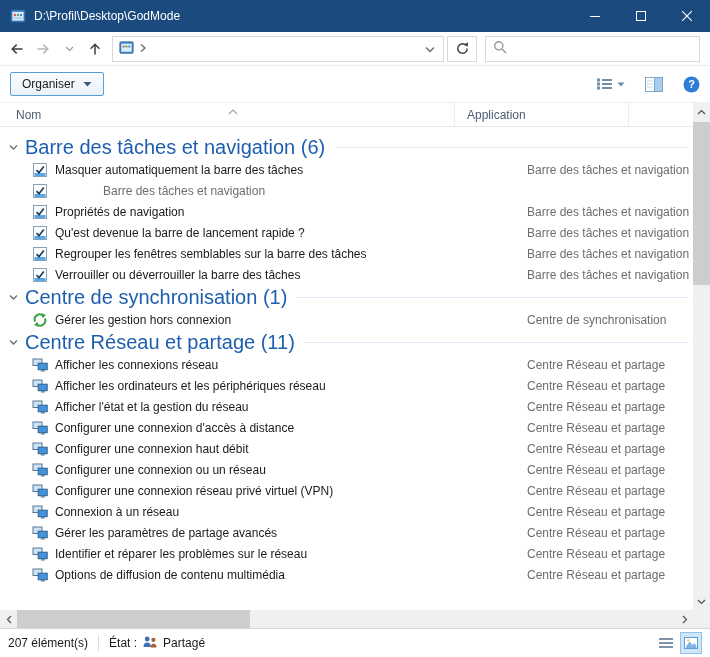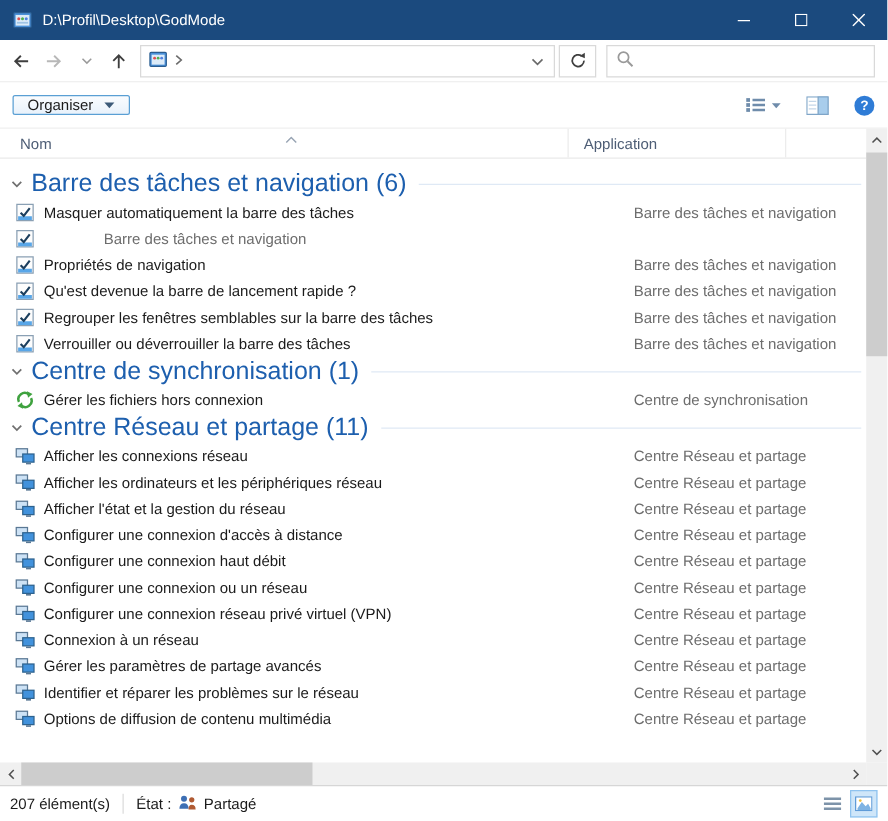--- a/index.html
+++ b/index.html
@@ -22,40 +22,40 @@
   .navbar { flex:0 0 34px; background:#fff; display:flex; align-items:center; padding:0 10px 0 4px; border-bottom:1px solid #ececec; }
   .nav-btn { width:26px; height:26px; display:flex; align-items:center; justify-content:center; flex:none; }
   .addressbar { height:26px; width:332px; border:1px solid #d9d9d9; background:#fff; display:flex; align-items:center; padding:0 6px; gap:5px; margin-left:4px; flex:none; }
   .addr-caret { margin-left:auto; padding:0 2px; }
   .refresh-btn { width:30px; height:26px; border:1px solid #d9d9d9; display:flex; align-items:center; justify-content:center; margin-left:3px; flex:none; }
   .searchbox { flex:1; height:26px; border:1px solid #d9d9d9; margin-left:8px; display:flex; align-items:center; padding:0 7px; gap:7px; }
   .searchbox input { border:none; outline:none; flex:1; font:inherit; min-width:0; background:transparent; }
 
   
   .commandbar { flex:0 0 37px; background:#fff; display:flex; align-items:center; padding:0 10px; border-bottom:1px solid #f0f0f0; }
-  .organiser-btn { height:16px; display:flex; align-items:center; gap:8px; padding:0 11px; border:1px solid #5a9fd4; border-radius:2px; background:linear-gradient(#fafcfe,#e9f2fb); }
+  .organiser-btn { height:24px; display:flex; align-items:center; gap:8px; padding:0 11px; border:1px solid #5a9fd4; border-radius:2px; background:linear-gradient(#fafcfe,#e9f2fb); }
   .cmd-right { margin-left:auto; display:flex; align-items:center; gap:20px; }
   .cmd-btn { display:flex; align-items:center; gap:4px; }
 
   
   .content { flex:1; min-height:0; display:flex; }
   .main-col { width:693px; display:flex; flex-direction:column; min-height:0; }
   .col-headers { flex:0 0 24px; display:flex; align-items:stretch; border-bottom:1px solid #eaeaea; position:relative; color:#4d5d75; }
   .col-name { width:455px; padding-left:16px; display:flex; align-items:center; border-right:1px solid #ececec; }
   .col-app  { width:174px; padding-left:12px; display:flex; align-items:center; border-right:1px solid #ececec; }
   .sort-caret { position:absolute; left:228px; top:1px; }
 
   
   .file-list { flex:1; overflow:hidden; padding-top:8px; background:#fff; }
   .group-header { height:24px; display:flex; align-items:center; padding-left:7px; color:#1d5fae; font-size:20px; }
   .group-header:not(:first-child) { }
   .gchev { width:12px; display:flex; align-items:center; justify-content:center; }
   .glabel { margin-left:6px; white-space:nowrap; }
   .gline { flex:1; height:1px; background:#dfe9f5; margin-left:10px; margin-right:4px; }
-  .item-row { height:21px; display:flex; align-items:center; padding-left:12px; }
+  .item-row { height:21px; display:flex; align-items:center; padding-left:32px; }
   .item-icon { width:16px; height:16px; margin-right:7px; flex:none; }
   .item-icon svg { width:16px; height:16px; display:block; }
   .item-name { width:424px; white-space:nowrap; overflow:hidden; }
   .item-app { color:#6d6d6d; white-space:nowrap;margin-left:48px; }
 
   
   .vscroll { width:17px; background:#f0f0f0; display:flex; flex-direction:column; flex:none; }
   .v-arrow { height:17px; display:flex; align-items:center; justify-content:center; }
   .v-track { flex:1; position:relative; }
   .v-thumb { position:absolute; top:2px; left:0; width:17px; height:163px; background:#cdcdcd; }
@@ -312,21 +312,21 @@
           </div>
           <div class="item-row">
             <span class="item-icon">
               <svg viewBox="0 0 16 16">
                 <path d="M3.2 9.5 A5 5 0 0 1 11 3.6" fill="none" stroke="#3fa23f" stroke-width="2"></path>
                 <polygon points="9.6,1 14,3.2 10.4,6.2" fill="#3fa23f"></polygon>
                 <path d="M12.8 6.5 A5 5 0 0 1 5 12.4" fill="none" stroke="#3fa23f" stroke-width="2"></path>
                 <polygon points="6.4,15 2,12.8 5.6,9.8" fill="#3fa23f"></polygon>
               </svg>
             </span>
-            <span class="item-name">Gérer les fichiers hors connexion</span>
+            <span class="item-name">Gérer les gestion hors connexion</span>
             <span class="item-app">Centre de synchronisation</span>
           </div>
           <div class="group-header">
             <span class="gchev">
               <svg width="11" height="11" viewBox="0 0 11 11">
                 <polyline points="2,3.5 5.5,7 9,3.5" fill="none" stroke="#707070" stroke-width="1.4"></polyline>
               </svg>
             </span>
             <span class="glabel">Centre Réseau et partage (11)</span>
             <span class="gline"></span>

